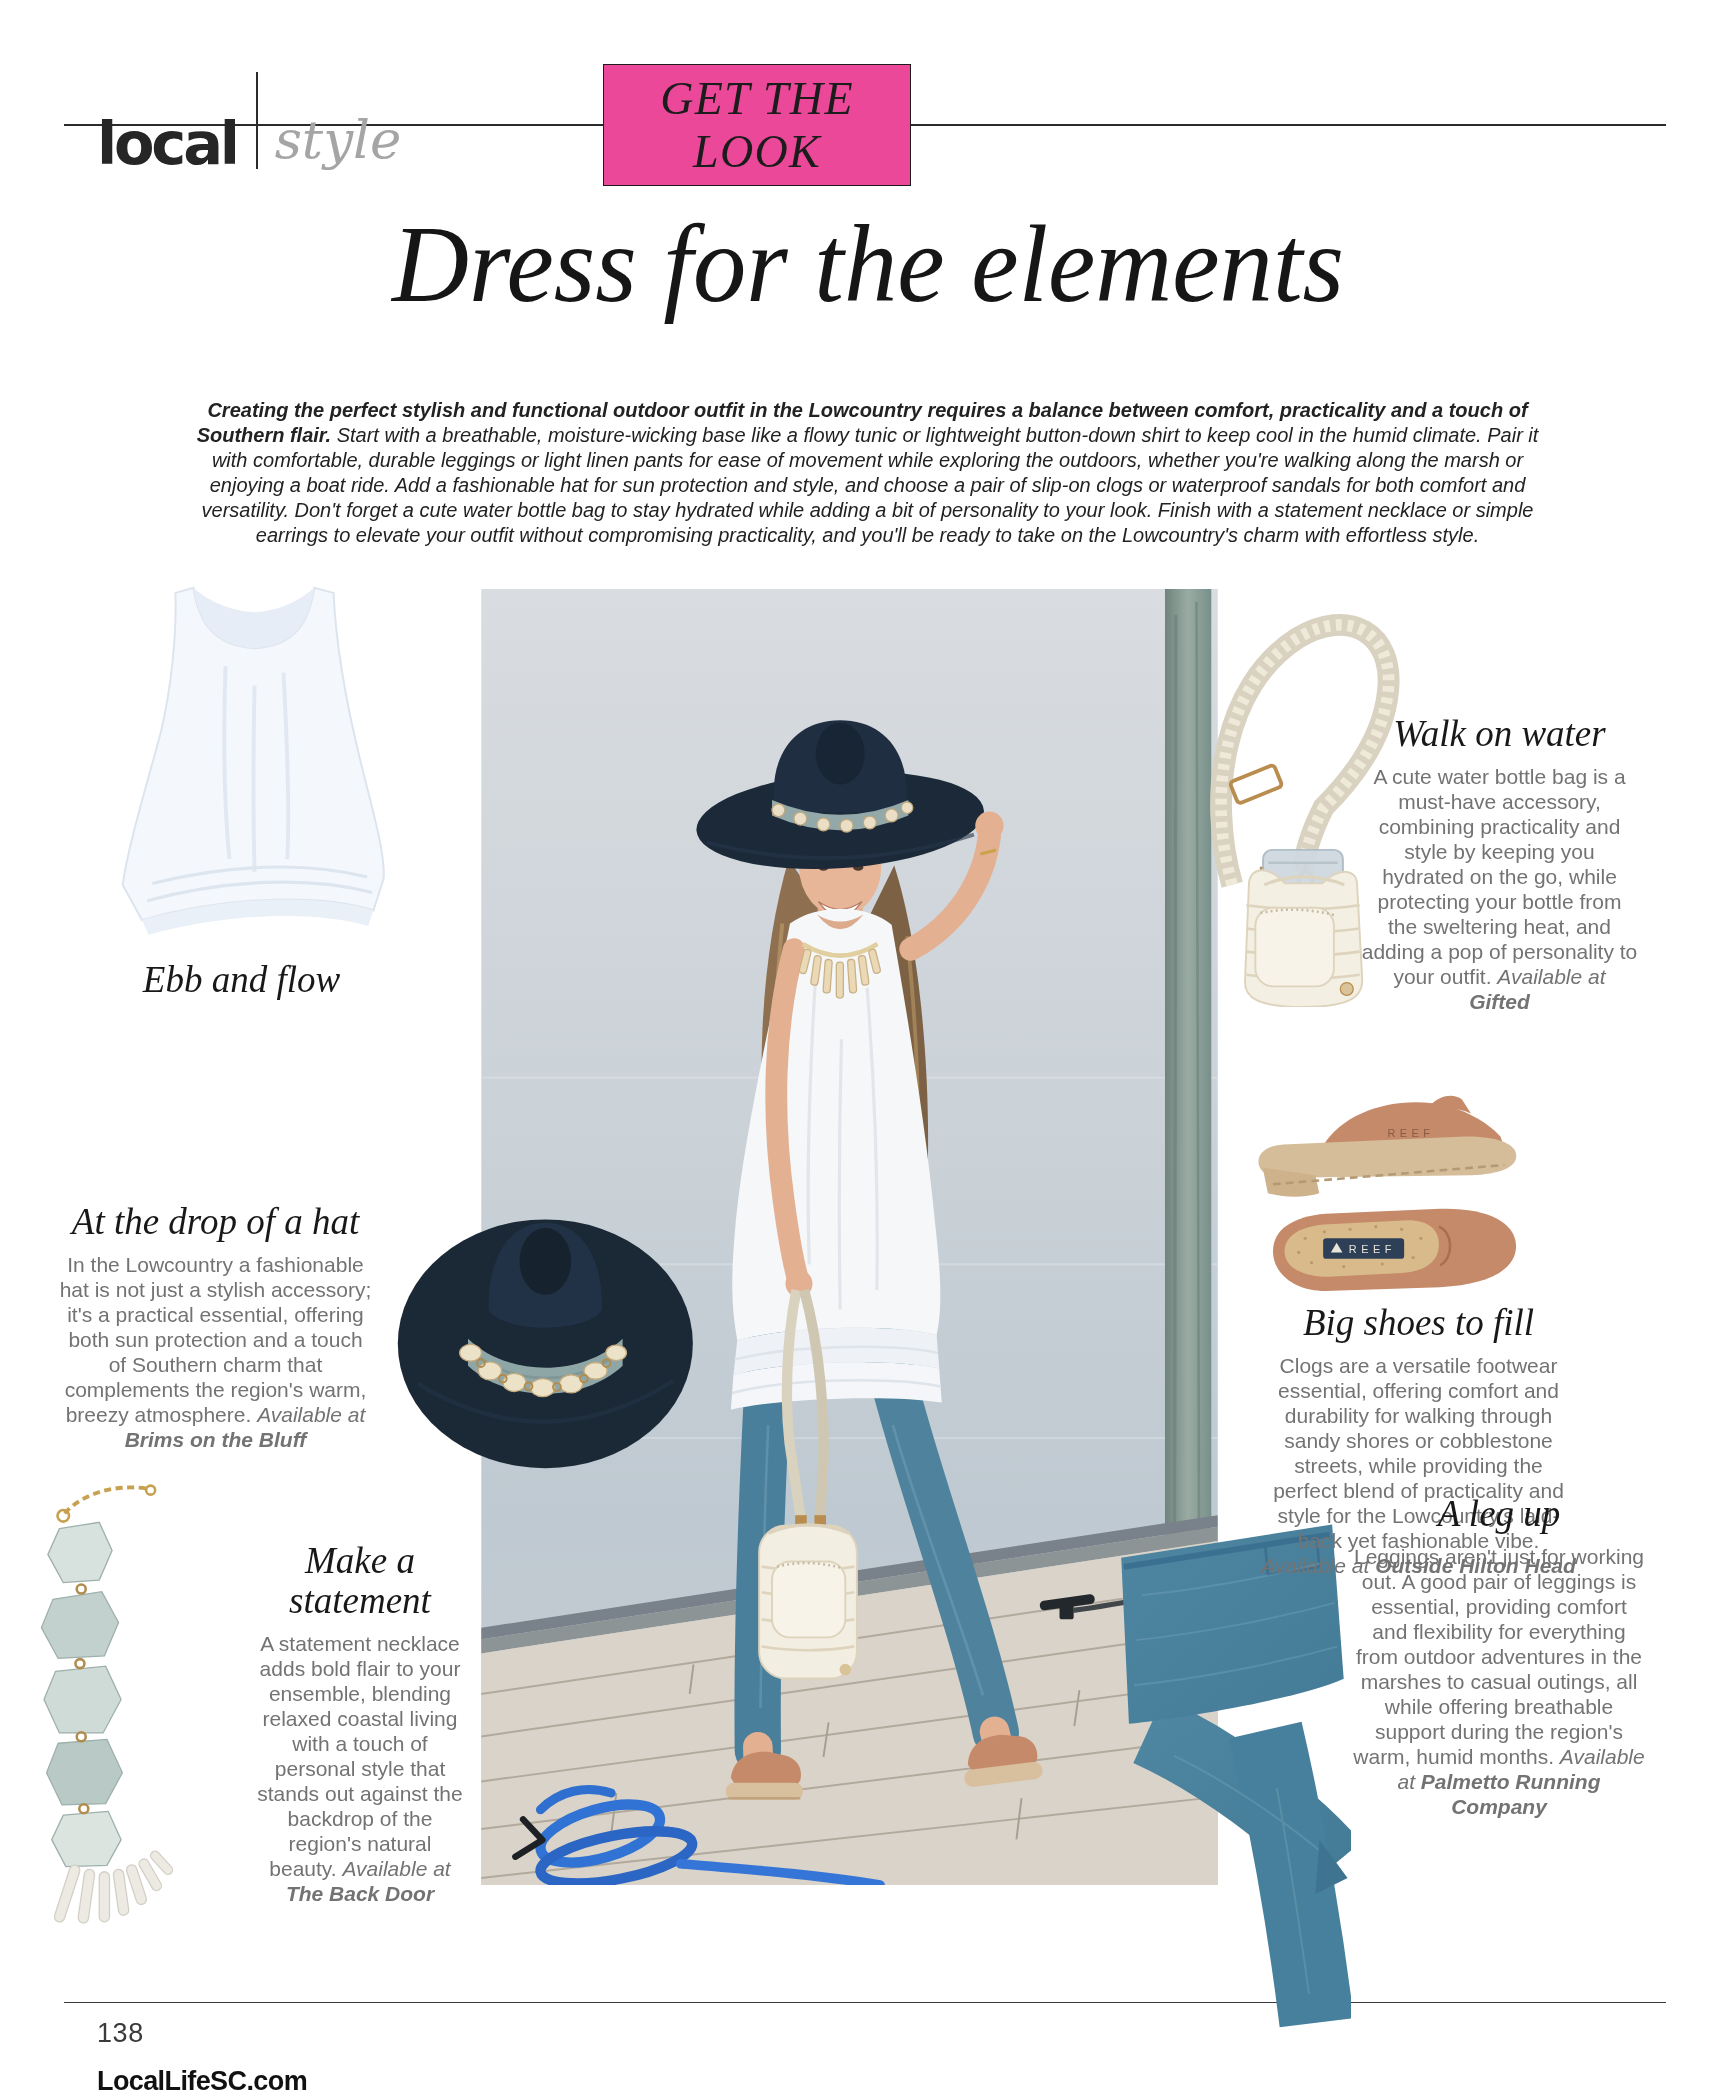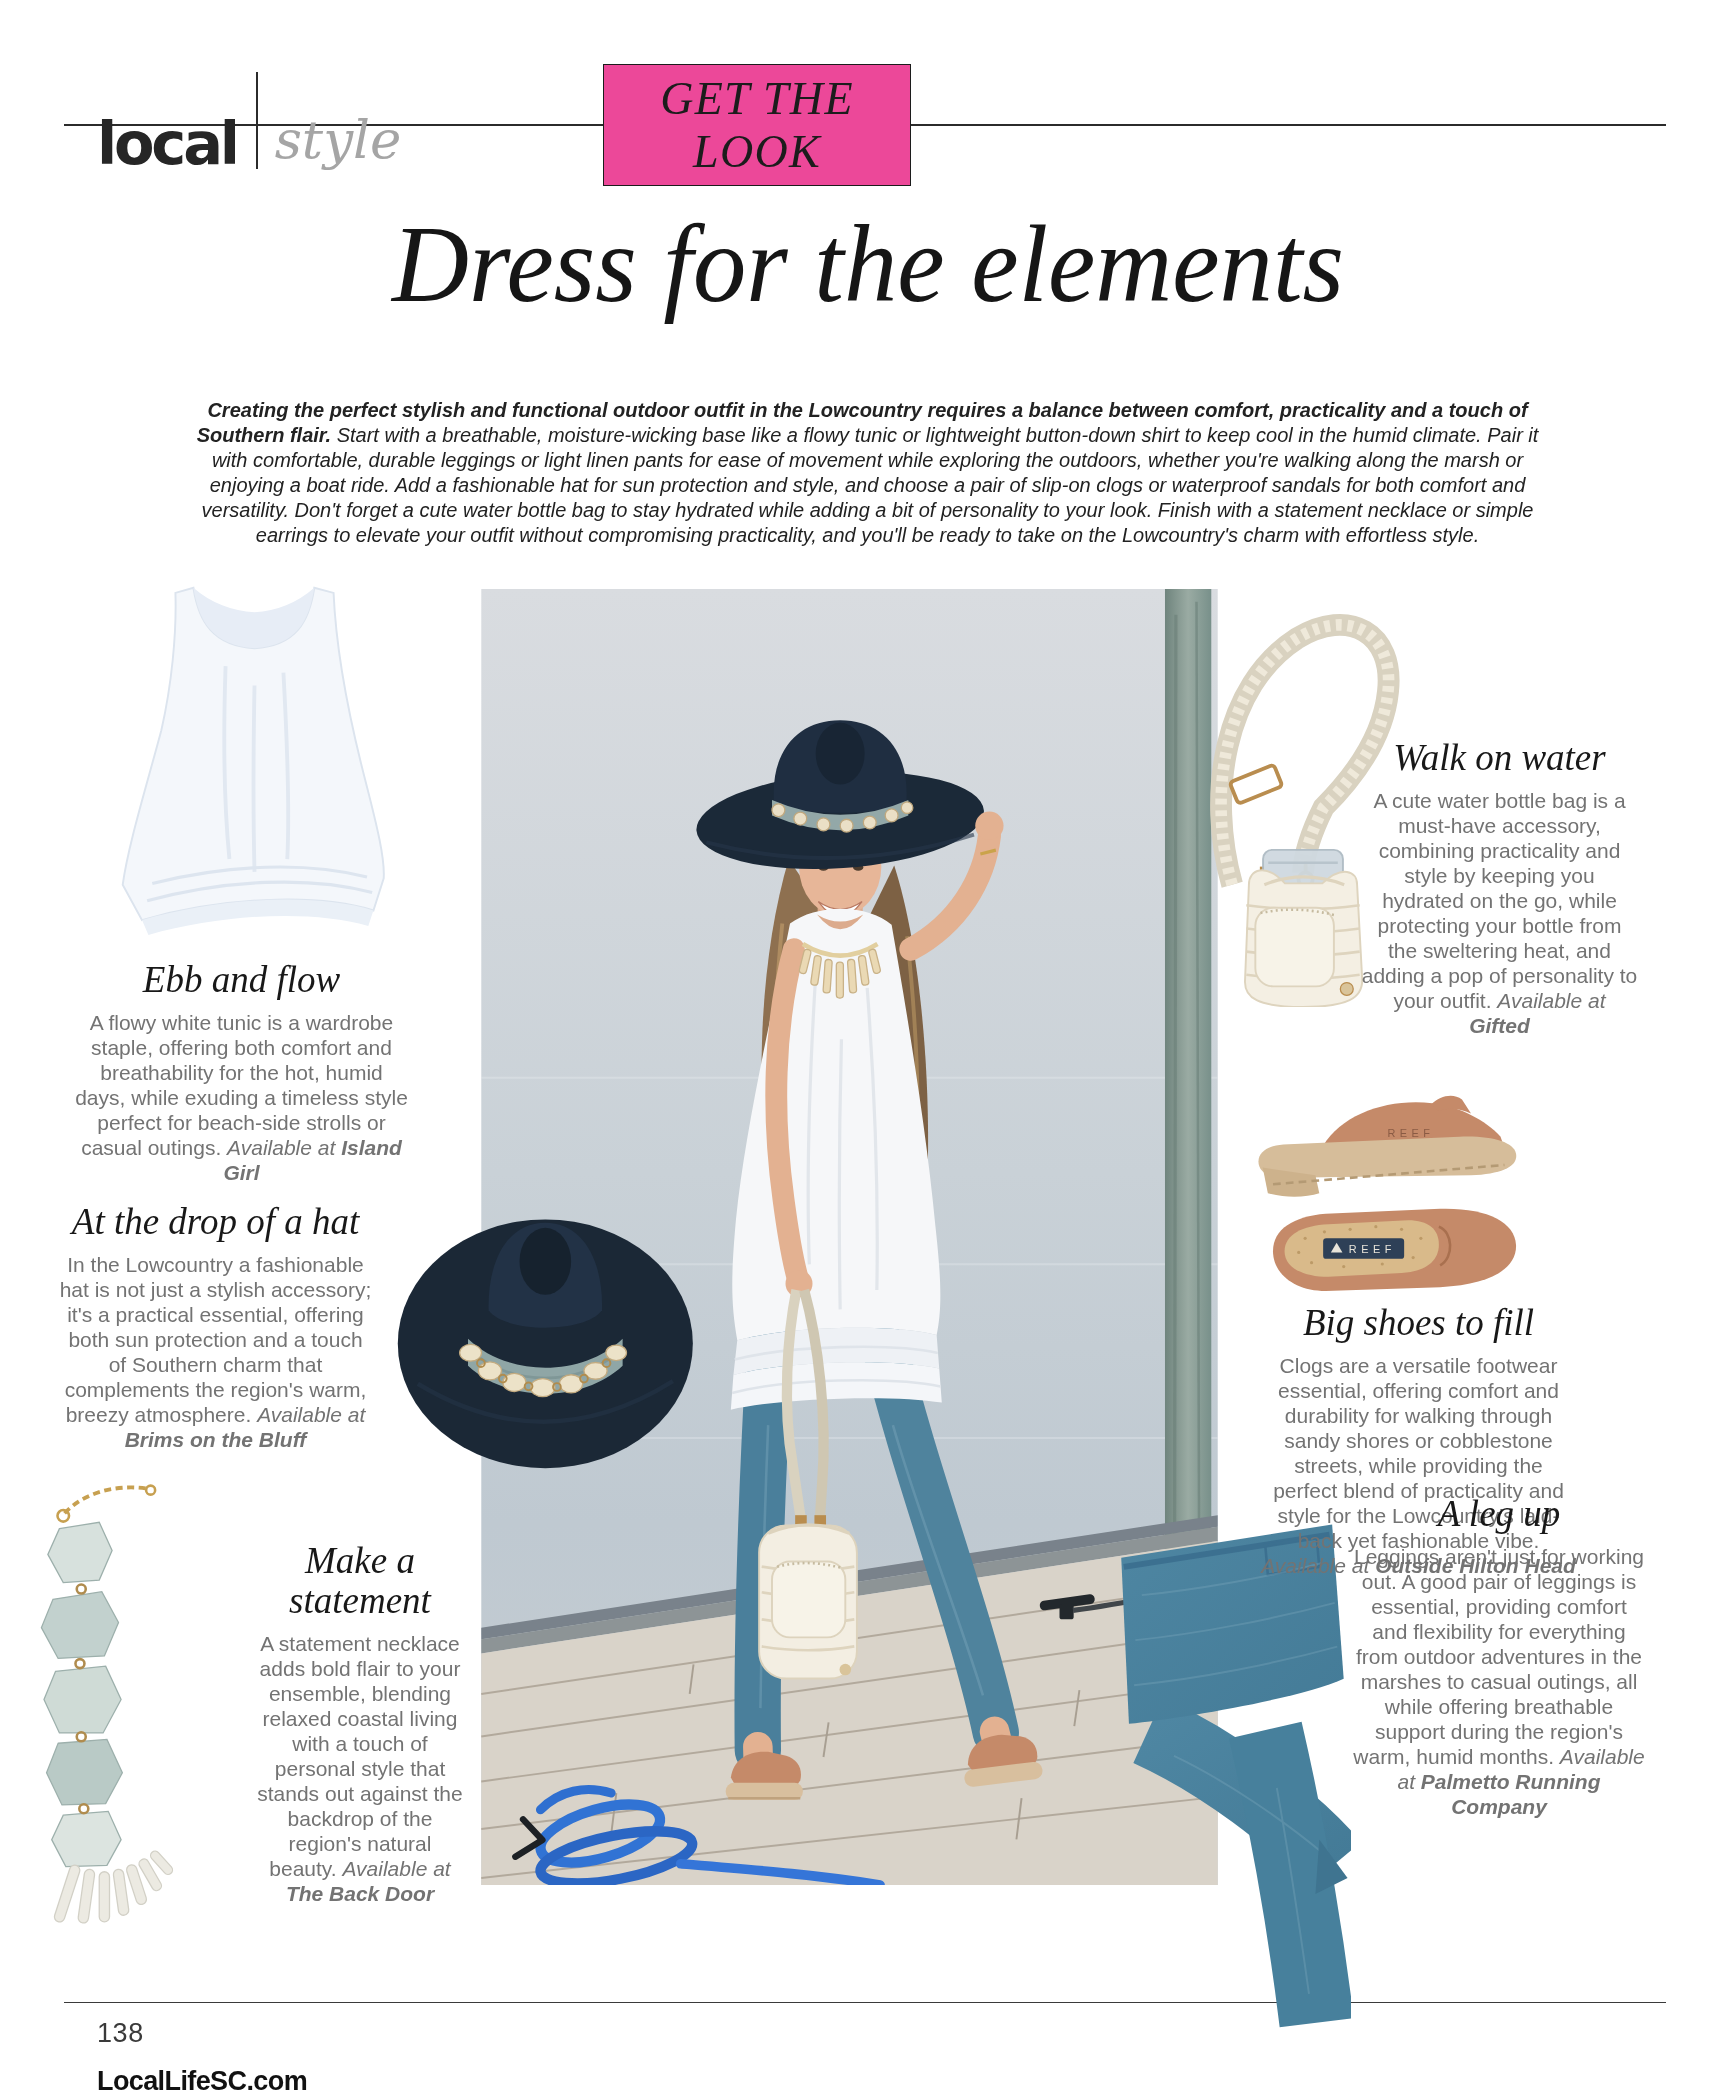--- a/index.html
+++ b/index.html
@@ -336,34 +336,33 @@
       <path d="M28,62 L356,10 L374,250 C310,280 120,312 40,320 Z" fill="url(#hg)"></path>
       <path d="M32,76 L352,26" stroke="#3c7090" stroke-width="9" fill="none"></path>
       <path d="M252,42 L332,30 L336,76 L256,88 Z" fill="none" stroke="#3c7090" stroke-width="4"></path>
       <path d="M60,120 C140,112 260,92 340,70 M50,190 C150,180 270,156 360,132 M48,260 C150,250 270,226 364,200 M110,370 C190,408 280,470 340,520 M270,420 C288,520 306,640 320,740" stroke="#7fa9bd" stroke-width="3" fill="none" opacity=".35"></path>
       <path d="M336,500 L380,560 L330,585 Z" fill="#3f7490"></path>
     </svg>
   </div>
 
   <section class="story" style="left:74px;top:960px;width:335px;">
     <h3>Ebb and flow</h3>
-    <p><span>A flowy white tunic is a wardrobe staple, offering both comfort and breathability for the hot, humid days, while exuding a timeless style perfect for beach-side strolls or casual outings.</span> <em>Available at</em> <strong>Island Girl</strong></p>
   </section>
 
   <section class="story" style="left:58px;top:1202px;width:315px;">
     <h3>At the drop of a hat</h3>
     <p><span>In the Lowcountry a fashionable hat is not just a stylish accessory; it's a practical essential, offering both sun protection and a touch of Southern charm that complements the region's warm, breezy atmosphere.</span> <em>Available at</em> <strong>Brims on the Bluff</strong></p>
   </section>
 
   <section class="story" style="left:254px;top:1541px;width:212px;">
     <h3>Make a statement</h3>
     <p><span>A statement necklace adds bold flair to your ensemble, blending relaxed coastal living with a touch of personal style that stands out against the backdrop of the region's natural beauty.</span> <em>Available at</em> <strong>The Back Door</strong></p>
   </section>
 
-  <section class="story" style="left:1361px;top:738px;width:277px;">
+  <section class="story" style="left:1361px;top:714px;width:277px;">
     <h3>Walk on water</h3>
     <p><span>A cute water bottle bag is a must-have accessory, combining practicality and style by keeping you hydrated on the go, while protecting your bottle from the sweltering heat, and adding a pop of personality to your outfit.</span> <em>Available at</em> <strong>Gifted</strong></p>
   </section>
 
   <section class="story" style="left:1261px;top:1303px;width:315px;">
     <h3>Big shoes to fill</h3>
     <p><span>Clogs are a versatile footwear essential, offering comfort and durability for walking through sandy shores or cobblestone streets, while providing the perfect blend of practicality and style for the Lowcountry's laid-back yet fashionable vibe.</span> <em>Available at</em> <strong>Outside Hilton Head</strong></p>
   </section>
 
   <section class="story" style="left:1351px;top:1494px;width:296px;">

